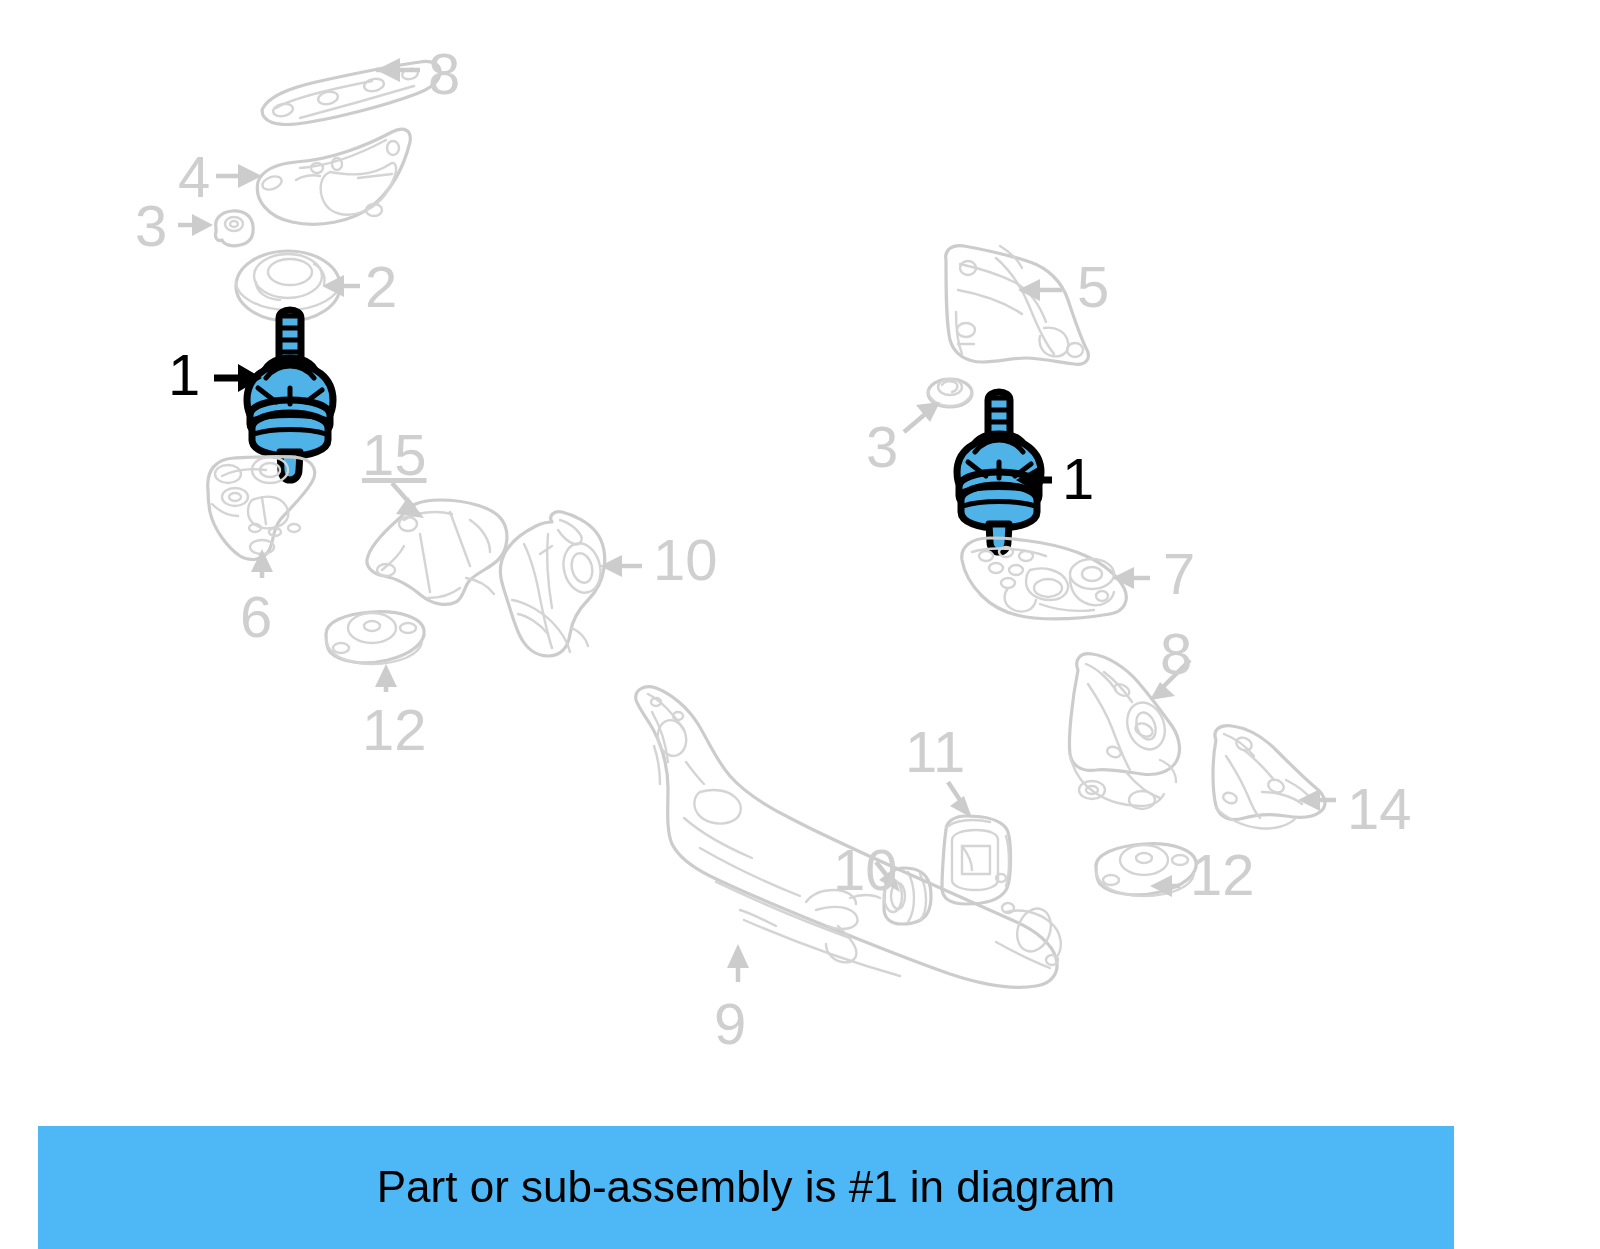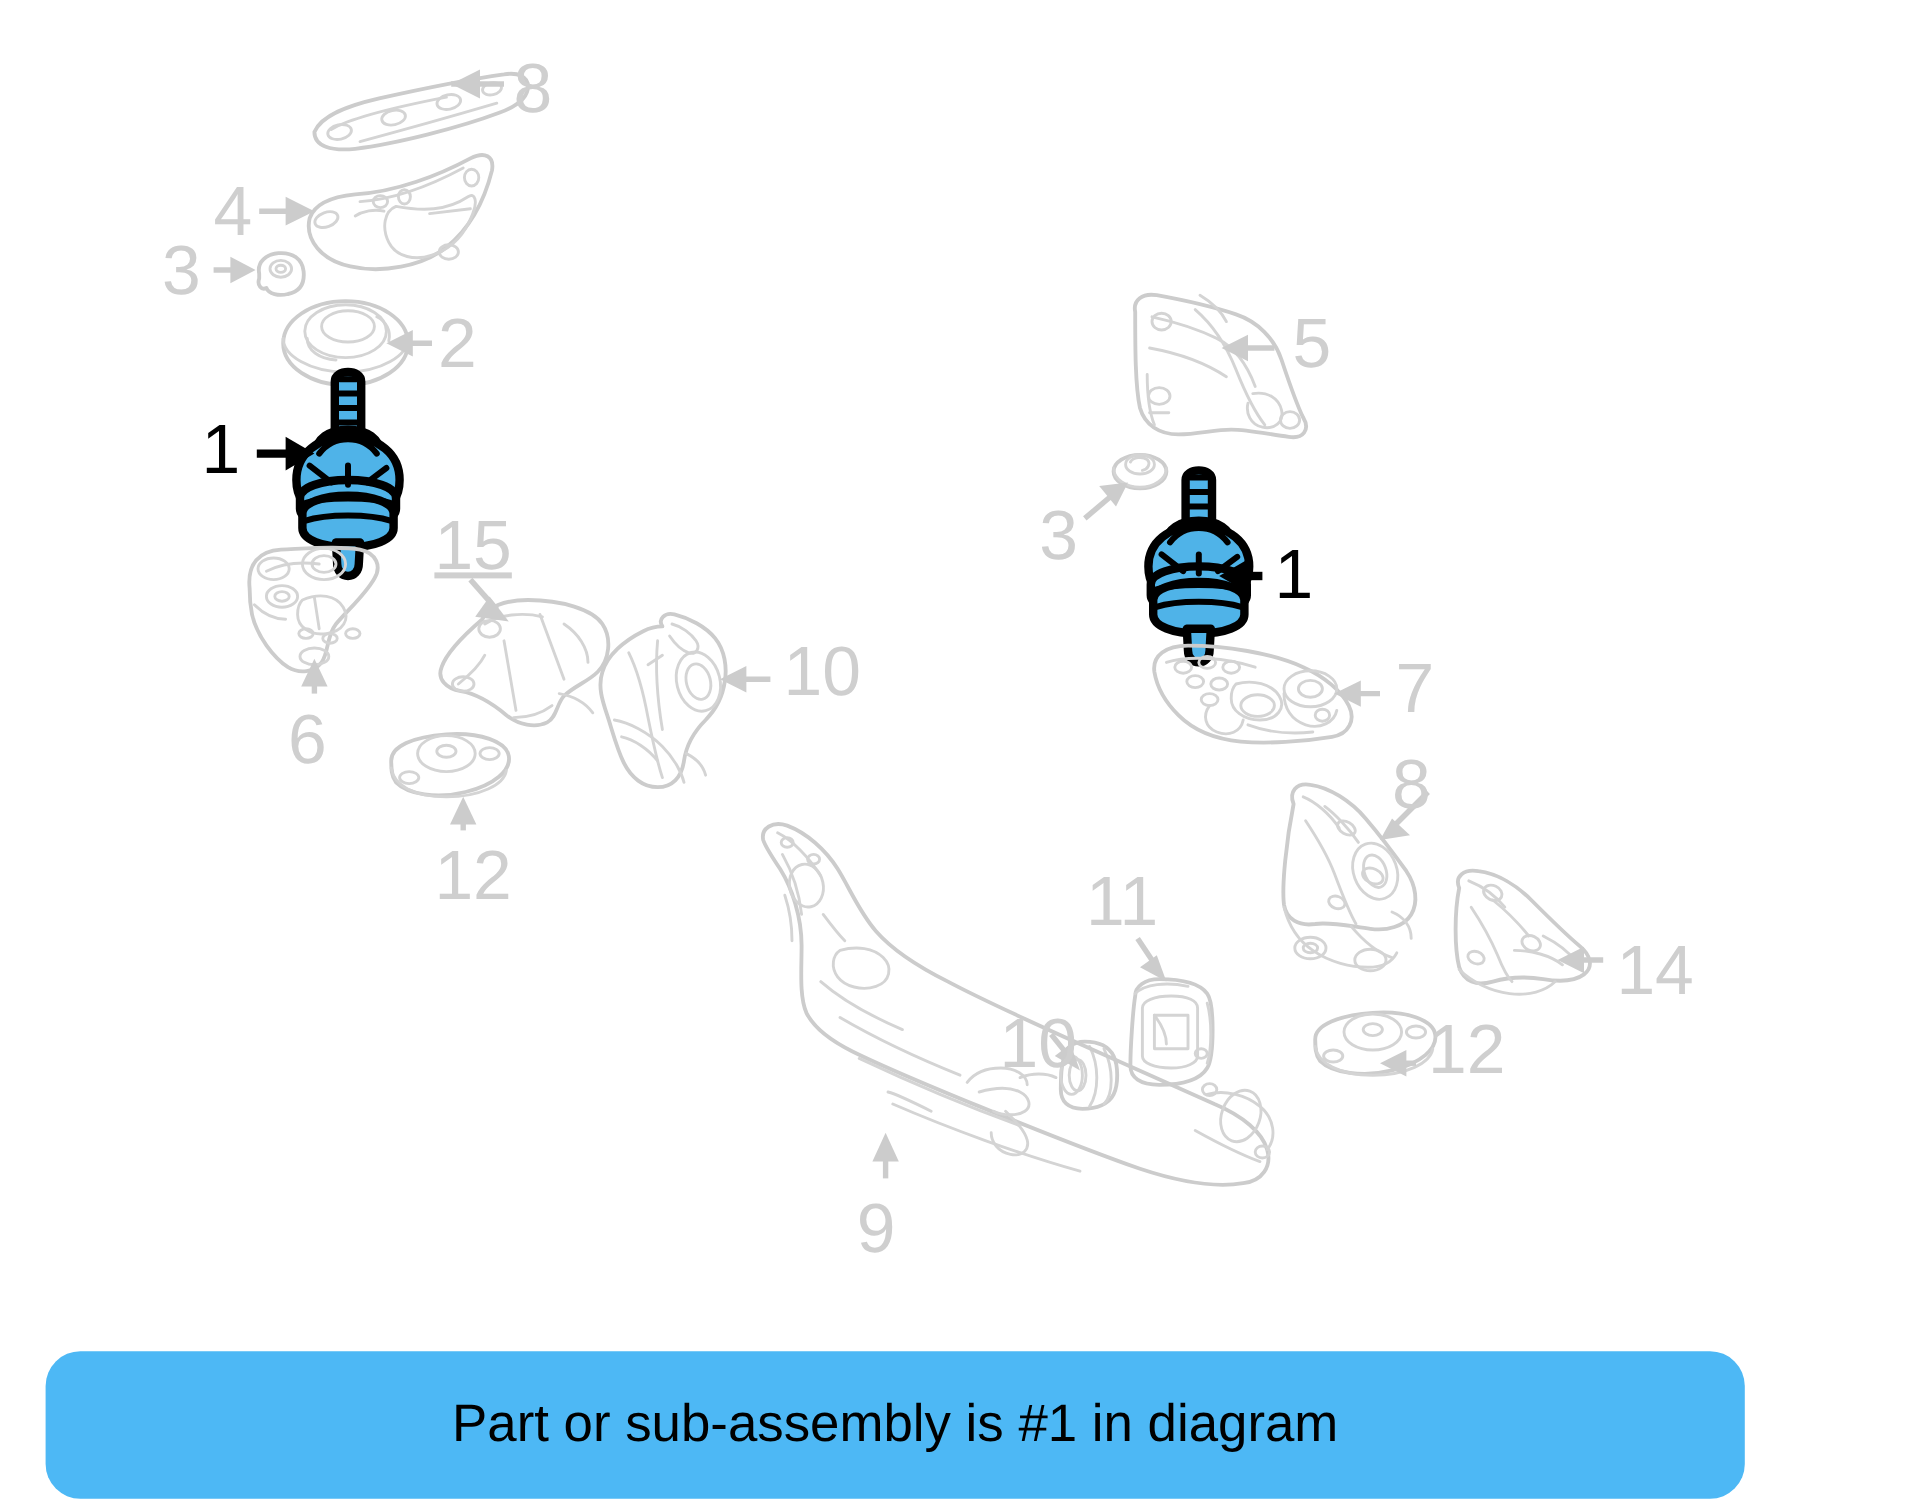--- a/index.html
+++ b/index.html
@@ -50,21 +50,20 @@
     left: 38px;
     top: 1126px;
     width: 1416px;
     height: 123px;
     background: #4db8f5;
     display: flex;
     flex-direction: column;
     align-items: center;
     justify-content: center;
     box-sizing: border-box;
-    border-radius: 29px;
   }
   .footer-line {
     color: #000000;
     font-family: "Liberation Sans", sans-serif;
     font-size: 44px;
     line-height: 1.15;
     text-align: center;
     white-space: nowrap;
   }
 </style>

